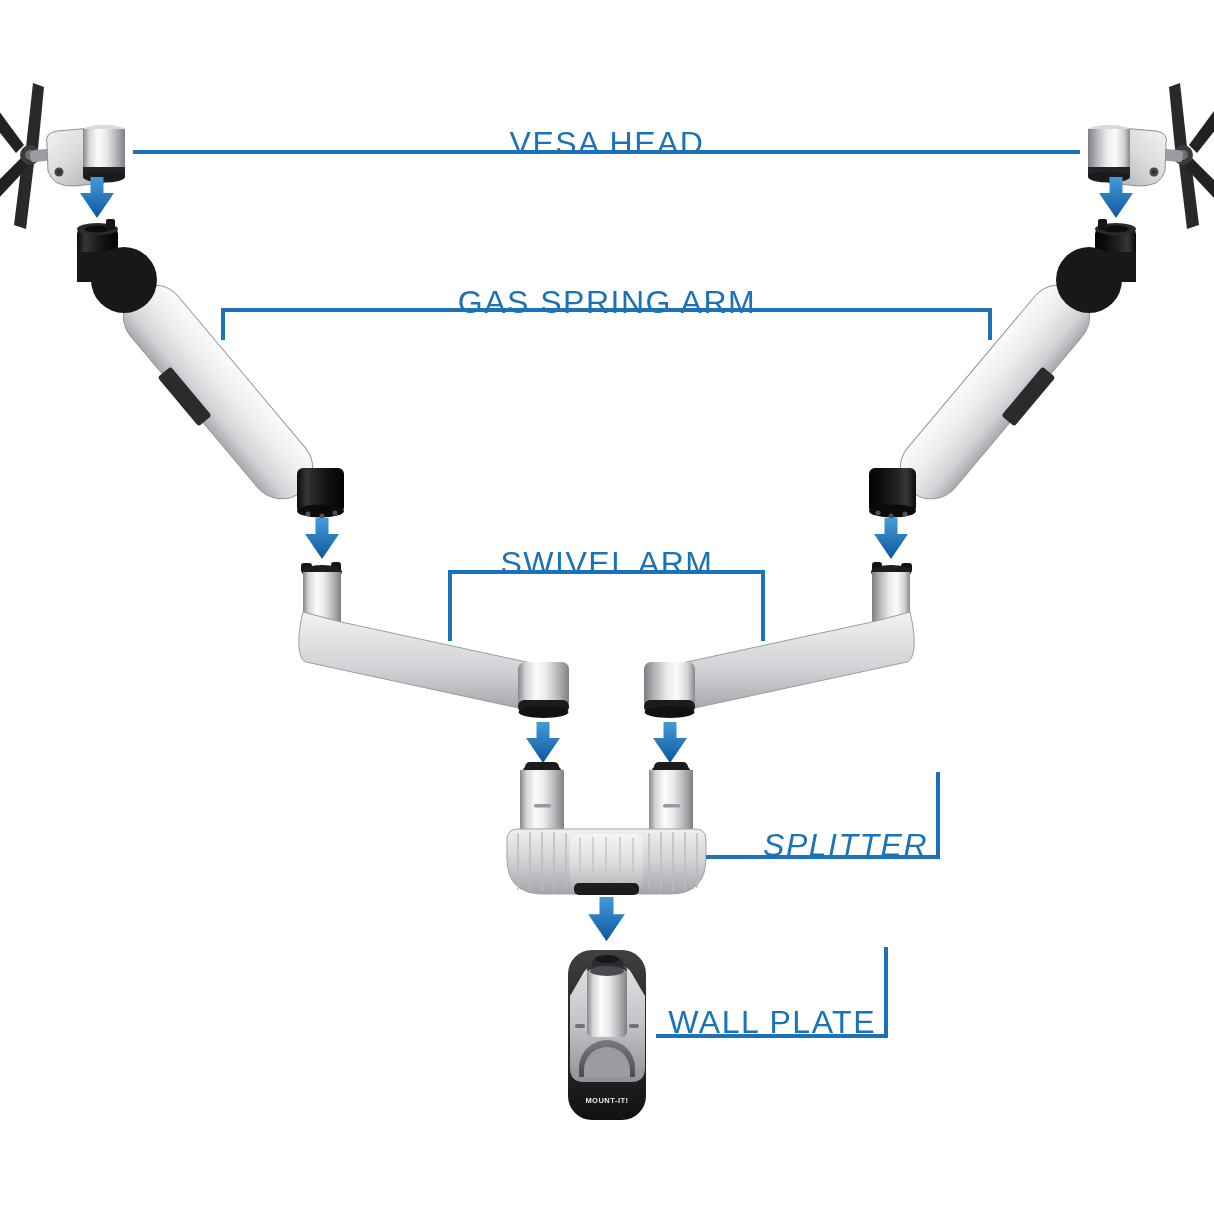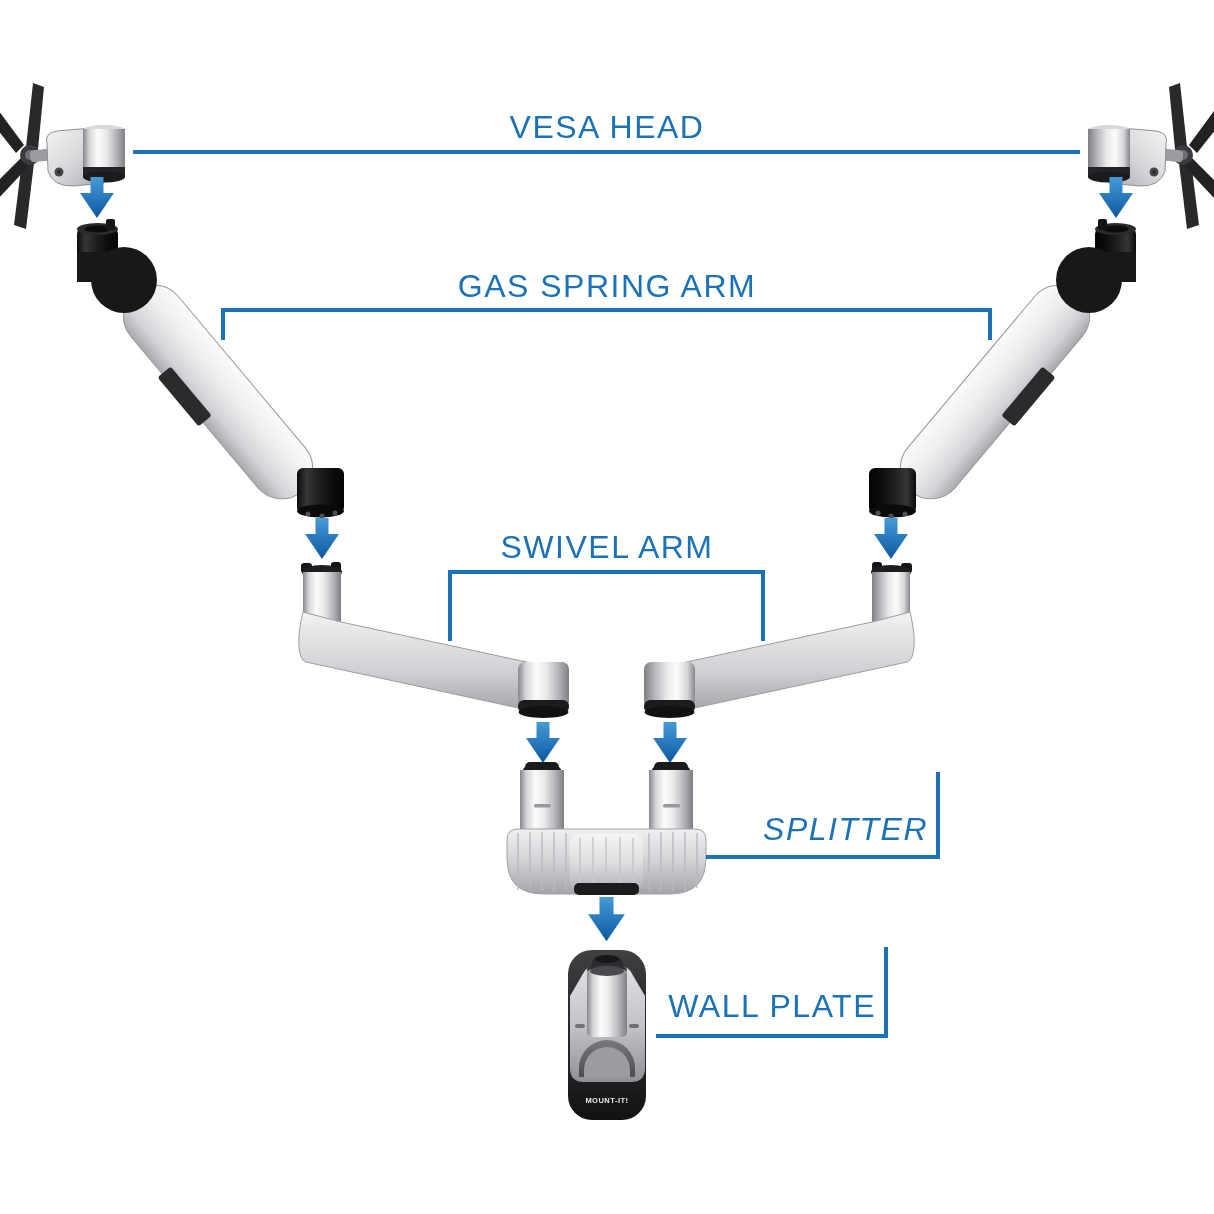--- a/index.html
+++ b/index.html
@@ -3,21 +3,21 @@
 <meta charset="utf-8">
 <style>
   html,body{margin:0;padding:0;background:#ffffff;}
   .canvas{
     position:relative;width:1214px;height:1214px;background:#ffffff;
     overflow:hidden;font-family:"Liberation Sans",sans-serif;
   }
   .canvas svg{position:absolute;left:0;top:0;}
   .label{
     position:absolute;color:#1B72B8;font-size:32px;line-height:1;
-    letter-spacing:1.5px;white-space:nowrap;font-weight:400;
+    letter-spacing:1.5px;white-space:nowrap;font-weight:400;margin-top:16px;
   }
   .label.centered{left:50%;transform:translateX(-50%);}
 </style>
 </head>
 <body>
 
 <div class="canvas">
 
 <svg width="1214" height="1214" viewBox="0 0 1214 1214" xmlns="http://www.w3.org/2000/svg" xmlns:xlink="http://www.w3.org/1999/xlink">
   <defs>

